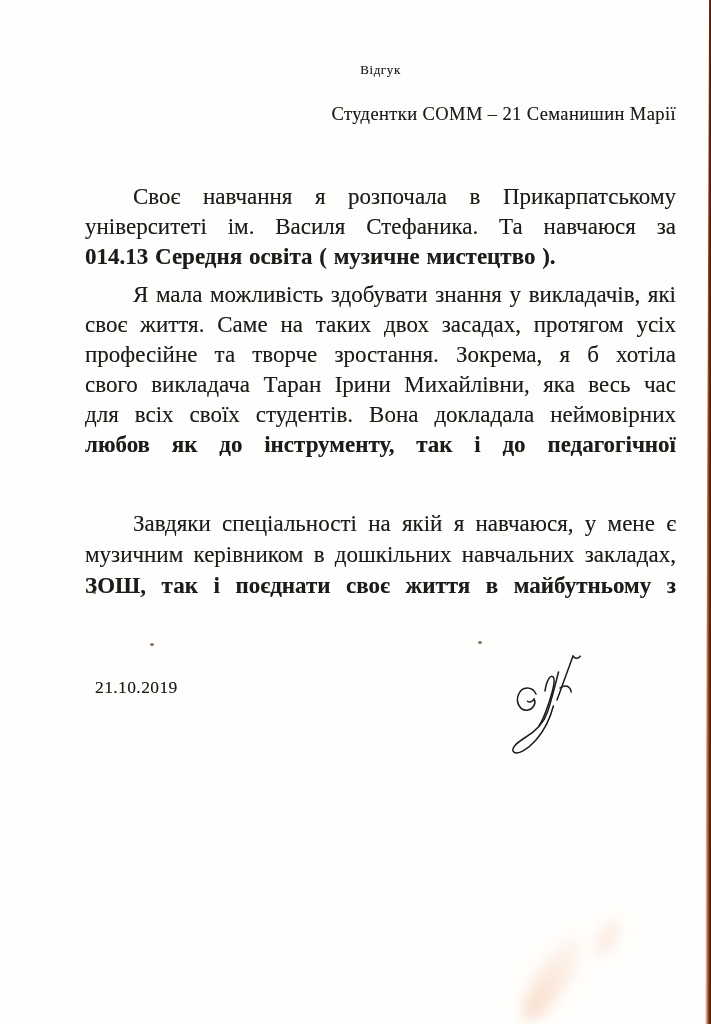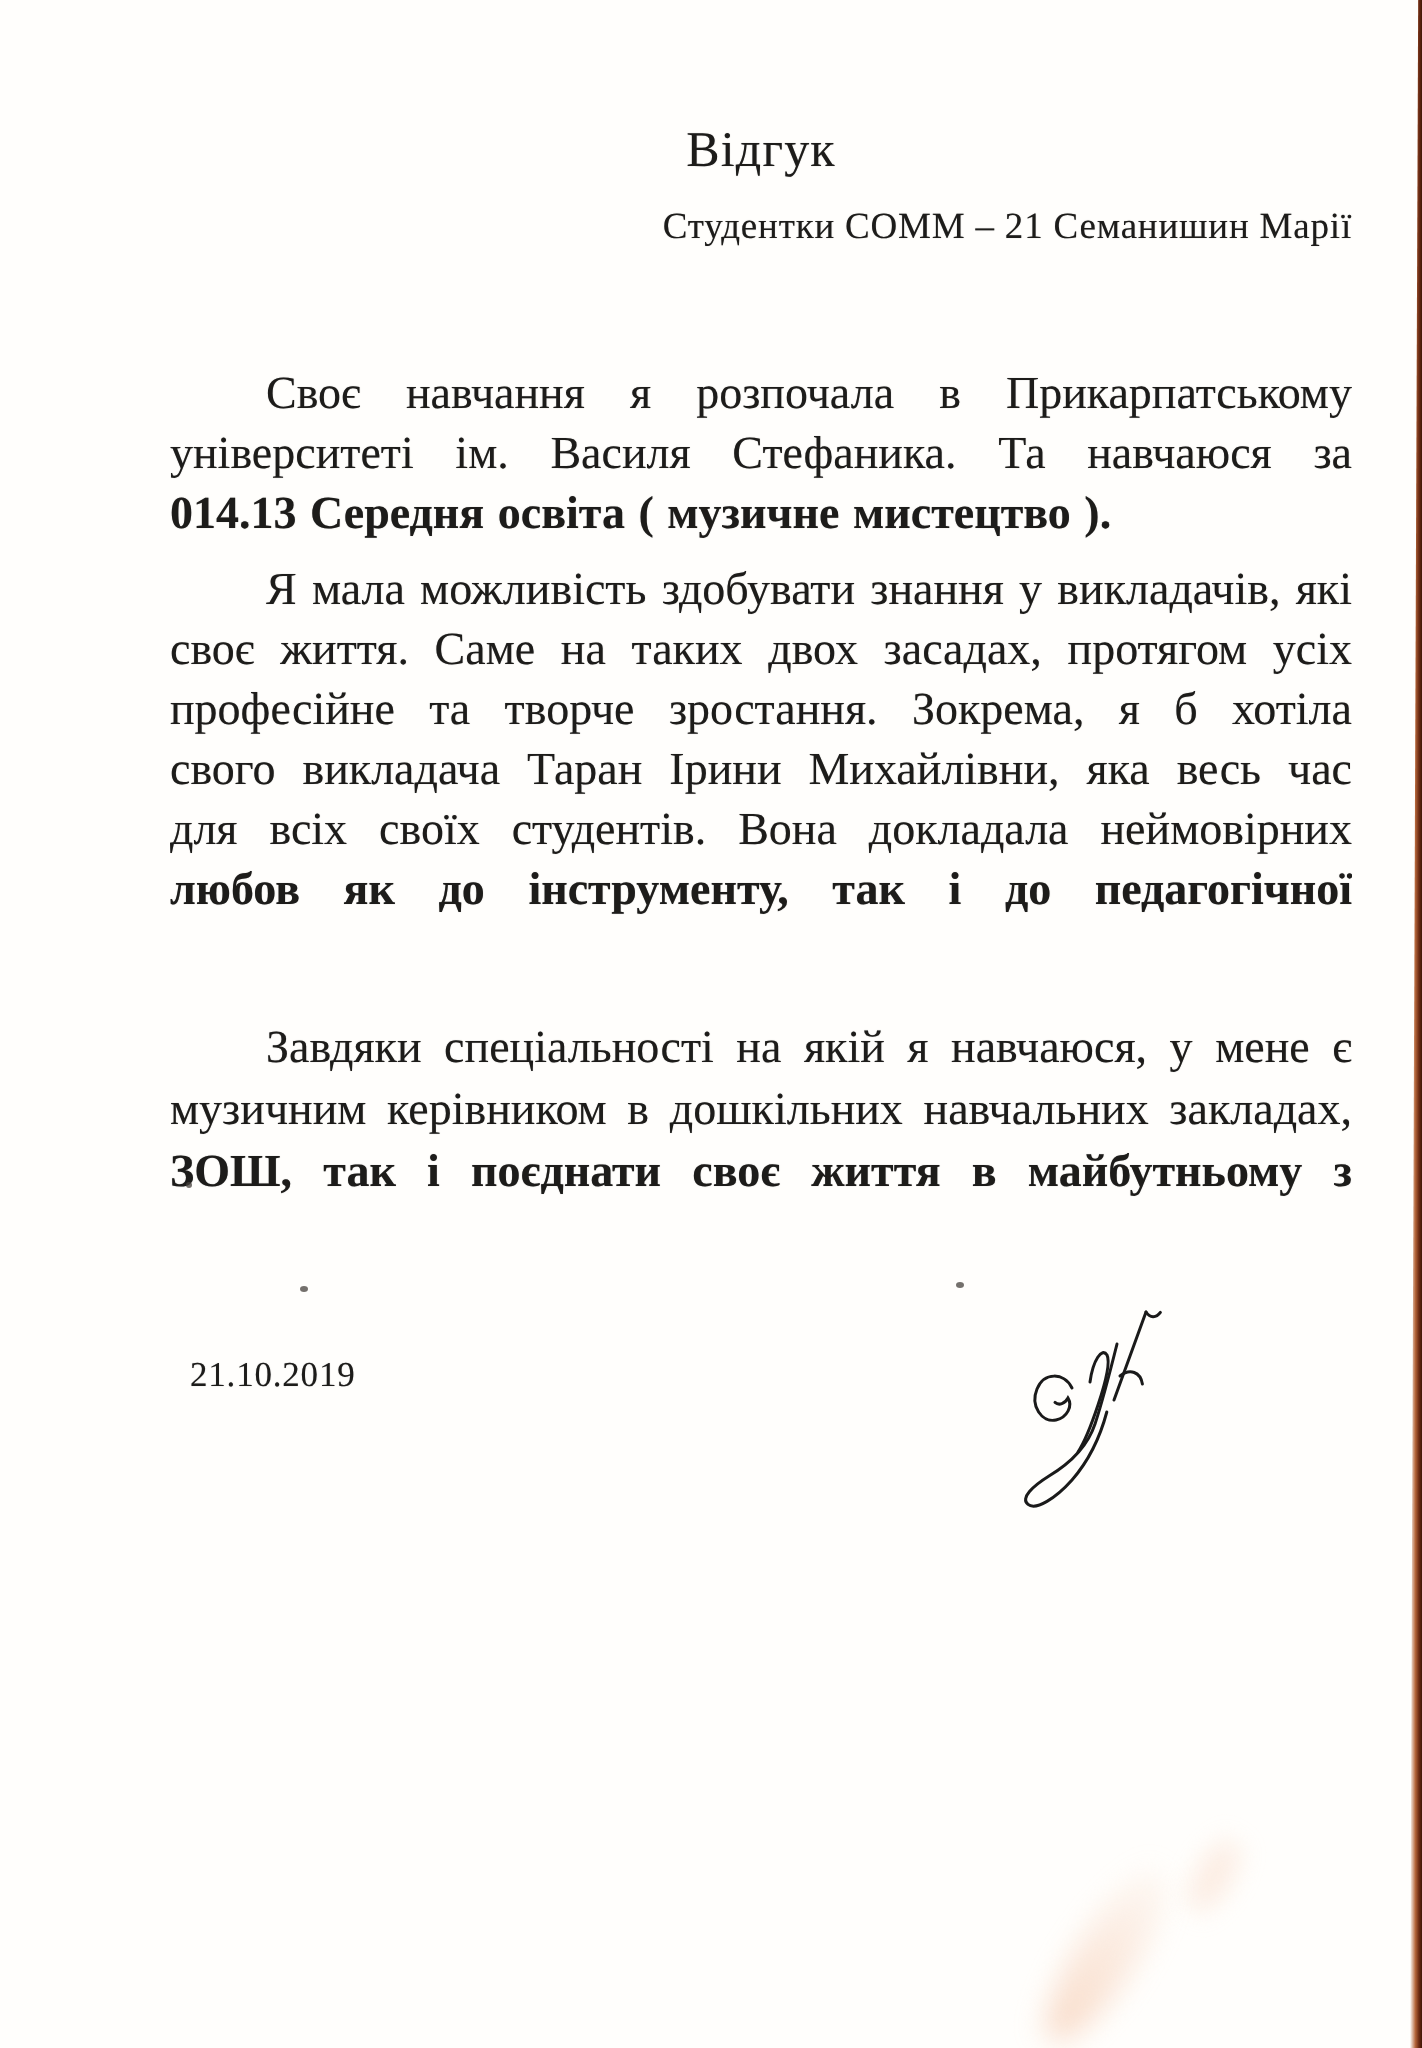--- a/index.html
+++ b/index.html
@@ -5,21 +5,21 @@
   html,body { margin:0; padding:0; background:#ffffff; }
   .page {
     position:relative; width:711px; height:1024px;
     background:#fffefc; overflow:hidden;
     font-family:"Liberation Serif", serif;
     color:#1d1c1a;
   }
   .doc-text { text-shadow:0 0 0.4px rgba(40,40,40,0.5); }
   .title {
     position:absolute; top:62px; left:85px; width:591px;
-    text-align:center; font-size:25px; letter-spacing:0.6px;
+    text-align:center; font-size:13px; letter-spacing:0.6px;
   }
   .subtitle {
     position:absolute; top:104px; left:85px; width:591px;
     text-align:right; font-size:18.5px; letter-spacing:0.4px;
   }
   .para { position:absolute; left:85px; width:591px; font-size:23px; }
   .para .ln {
     box-sizing:border-box; width:100%; height:30px; line-height:30px;
     text-align:justify; text-align-last:justify;
     word-spacing:1px; overflow:hidden; white-space:normal;

